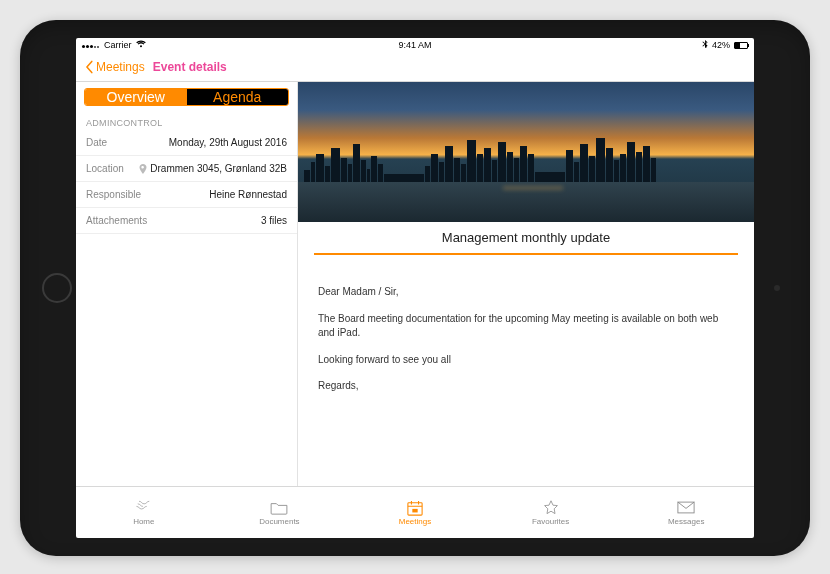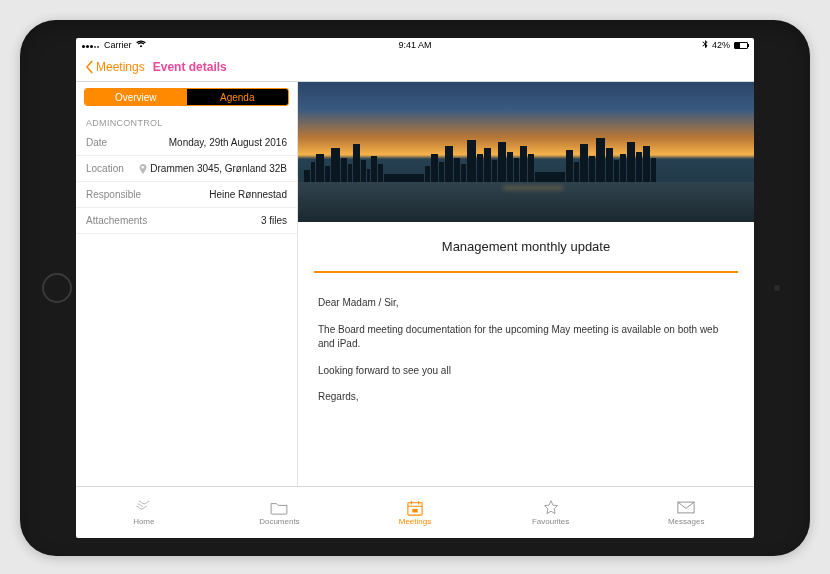--- a/index.html
+++ b/index.html
@@ -46,42 +46,42 @@
   .navbar {
     height: 30px; border-bottom: 1px solid #d8d8d8;
     display: flex; align-items: center; padding: 0 6px; font-size: 12px; flex: 0 0 auto;
   }
   .back { color: #ff8a00; display: flex; align-items: center; font-size: 12px; cursor: pointer;}
   .back svg { width: 14px; height: 14px; }
   .nav-title { font-weight: 700; margin-left: 8px; color:#ec4899; }
   
   .body { flex: 1 1 auto; display: flex; min-height: 0; }
   .sidebar { width: 222px; border-right: 1px solid #e2e2e2; display: flex; flex-direction: column;}
-  .seg { display:flex; margin:6px 8px 8px; border:1px solid #ff8a00; border-radius:3px; overflow:hidden; height:18px; font-size:10px;}
+  .seg { display:flex; margin:6px 8px 8px; border:1px solid #ff8a00; border-radius:3px; overflow:hidden; height:18px; font-size:14px;}
   .seg div{flex:1;display:flex;align-items:center;justify-content:center;cursor:pointer;}
   .seg .active{background:#ff8a00;color:#fff;}
   .seg .inactive{color:#ff8a00;background:#000000;}
   .group-label{font-size:9px;color:#9a9a9a;padding:4px 10px 2px;letter-spacing:.3px;}
   .row{display:flex;align-items:center;justify-content:space-between;padding:7px 10px;font-size:10px;color:#333;border-bottom:1px solid #eee;}
   .row .lab{color:#888;}
   .row .val{color:#222;display:flex;align-items:center;gap:3px;}
   .ico-sm{width:9px;height:9px;display:inline-flex;align-items:center;justify-content:center;color:#bbb;}
   
-  .main{flex:1;display:flex;flex-direction:column;min-width:0;gap:9px;}
+  .main{flex:1;display:flex;flex-direction:column;min-width:0;}
   .hero{height:140px;position:relative;overflow:hidden;}
   .sky{position:absolute;inset:0;background:linear-gradient(to bottom,#2a4668 0%,#3a5a80 20%,#b97836 40%,#f6b24a 52%,#264152 55%,#1a2d38 100%);}
   .skyline{position:absolute;left:0;right:0;bottom:38px;height:48px;display:flex;align-items:flex-end;gap:1px;padding:0 6px;}
   .skyline i{background:#0a1620;display:block;}
   .river{position:absolute;left:0;right:0;bottom:0;height:40px;background:linear-gradient(to bottom,#30434e 0%,#1b2830 100%);}
   .river::before{content:"";position:absolute;left:45%;top:4px;width:60px;height:4px;background:rgba(246,178,74,.25);filter:blur(2px);}
   .doc-head{text-align:center;padding:8px 0 4px;}
   .doc-title{font-size:13px;color:#222;}
   .doc-sub{font-size:9px;color:#999;margin-top:1px;}
   .rule{height:2px;background:#ff8a00;margin:4px 16px 0;}
-  .doc-body{padding:14px 20px;font-size:10px;color:#333;line-height:1.45;}
+  .doc-body{padding:30px 20px;font-size:10px;color:#333;line-height:1.45;}
   .doc-body p{margin-bottom:12px;}
   
   .tabbar{height:52px;border-top:1px solid #d8d8d8;display:flex;flex:0 0 auto;}
   .tab{flex:1;display:flex;flex-direction:column;align-items:center;justify-content:center;gap:1px;font-size:8px;color:#8a8a8a;cursor:pointer;}
   .tab.active{color:#ff8a00;}
   .tab .ticon{width:18px;height:16px;display:flex;align-items:center;justify-content:center;}
 </style>
 </head>
 <body>
 

